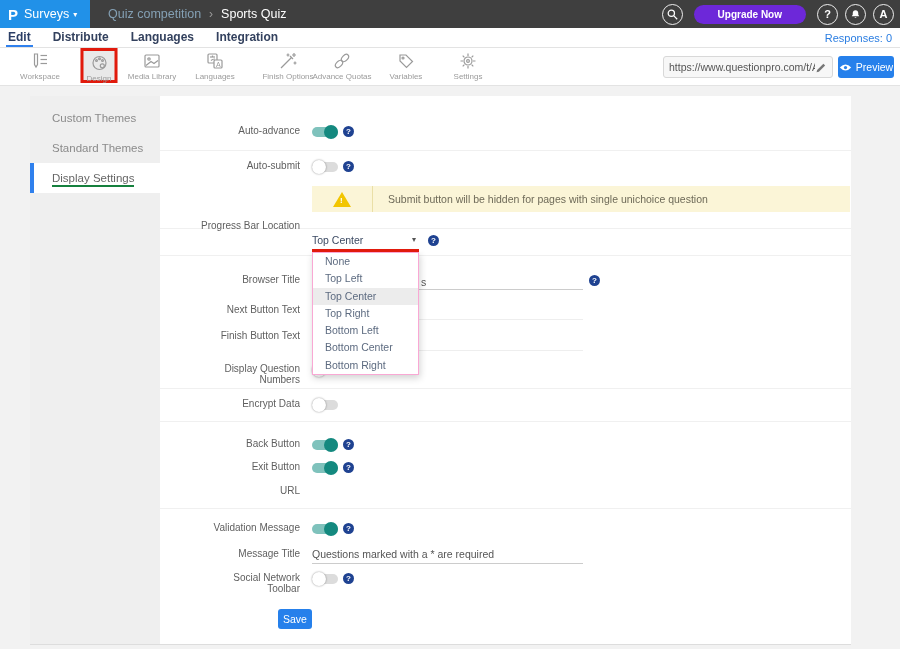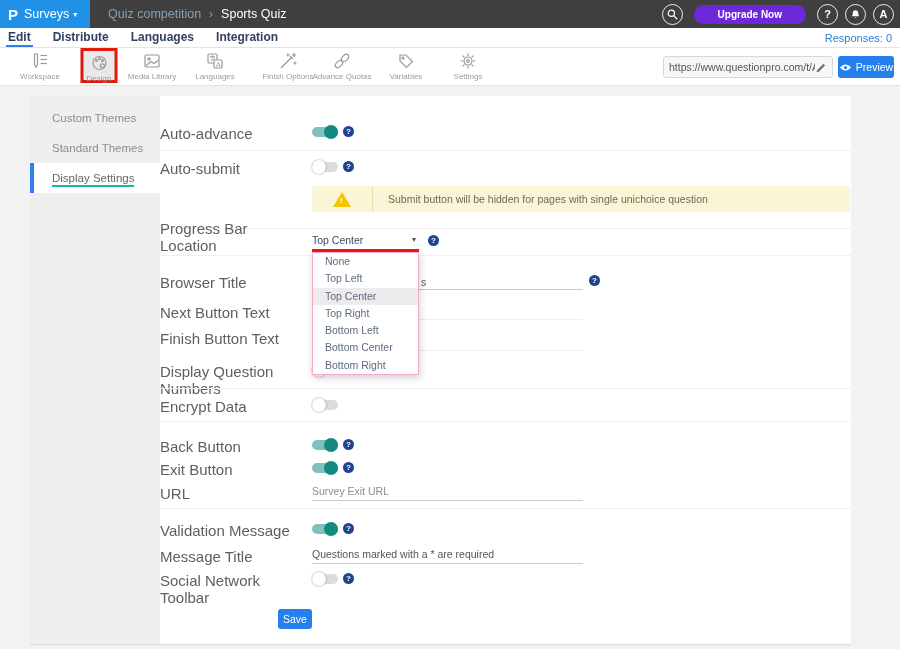--- a/index.html
+++ b/index.html
@@ -34,25 +34,25 @@
   .url-box { position:absolute; left:663px; top:8px; width:170px; height:22px; background:#f7f7f7; border:1px solid #d8d8d8; border-radius:3px; display:flex; align-items:center; font-size:10.5px; color:#555; padding:0 5px; }
   .url-box .url-text { flex:1; white-space:nowrap; overflow:hidden; }
   .preview-btn { position:absolute; left:838px; top:8px; width:56px; height:22px; background:#2680eb; border:none; border-radius:3px; color:#fff; font-size:10.5px; display:flex; align-items:center; justify-content:center; gap:4px; }
 
   
   .page { position:absolute; left:0; top:86px; width:900px; height:563px; background:#f2f2f2; }
   .card { position:absolute; left:30px; top:10px; width:821px; height:549px; background:#fff; border-bottom:1px solid #ddd; display:flex; }
   .sidebar { width:130px; background:#efefef; padding-top:7px; flex:none; }
   .side-item { height:30px; line-height:30px; padding-left:18px; font-size:11.5px; color:#8b8b8b; border-left:4px solid transparent; cursor:pointer; }
   .side-item.active { background:#fff; border-left-color:#2f80ed; color:#666; }
-  .red-underline { border-bottom:2px solid #14b8a6; padding-bottom:1px; }
+  .red-underline { border-bottom:2px solid #15803d; padding-bottom:1px; }
 
   .content { position:relative; width:691px; flex:none; font-size:10.5px; }
   .hr { position:absolute; left:0; width:691px; height:1px; background:#f0f0f0; }
-  .flabel { position:absolute; left:0; width:140px; text-align:left; color:#5f5f5f; font-size:15px; }
+  .flabel { position:absolute; left:0; width:140px; text-align:right; color:#5f5f5f; font-size:10px;padding-left:41px; }
   .tgl { position:absolute; width:26px; height:14px; cursor:pointer; }
   .tgl .track { position:absolute; left:0; top:2px; width:26px; height:10px; border-radius:5px; }
   .tgl .knob { position:absolute; top:0; width:14px; height:14px; border-radius:50%; }
   .tgl.on .track { background:#7fc2bc; }
   .tgl.on .knob { right:0; background:#14897f; }
   .tgl.off .track { background:#dcdcdc; }
   .tgl.off .knob { left:0; background:#fff; box-shadow:0 0 2px rgba(0,0,0,.45); }
   .help { position:absolute; width:11px; height:11px; border-radius:50%; background:#1f4291; color:#fff; font-size:8px; font-weight:bold; text-align:center; line-height:11px; cursor:pointer; }
 
   .warn { position:absolute; left:152px; top:90px; width:538px; height:26px; background:#fbf5d7; display:flex; align-items:center; }
@@ -301,21 +301,20 @@
       <div class="help" style="left:183px; top:343px">?</div>
 
       <div class="flabel" style="top:365px">Exit Button</div>
       <div class="tgl on" style="left:152px; top:365px">
           <span class="track"></span>
           <span class="knob"></span>
         </div>
       <div class="help" style="left:183px; top:366px">?</div>
 
       <div class="flabel" style="top:389px">URL</div>
-      <div class="uline ph" style="top:389px">Survey Exit URL</div>
 
       <div class="hr" style="top:412px"></div>
 
       <div class="flabel" style="top:426px">Validation Message</div>
       <div class="tgl on" style="left:152px; top:426px">
           <span class="track"></span>
           <span class="knob"></span>
         </div>
       <div class="help" style="left:183px; top:427px">?</div>
 

